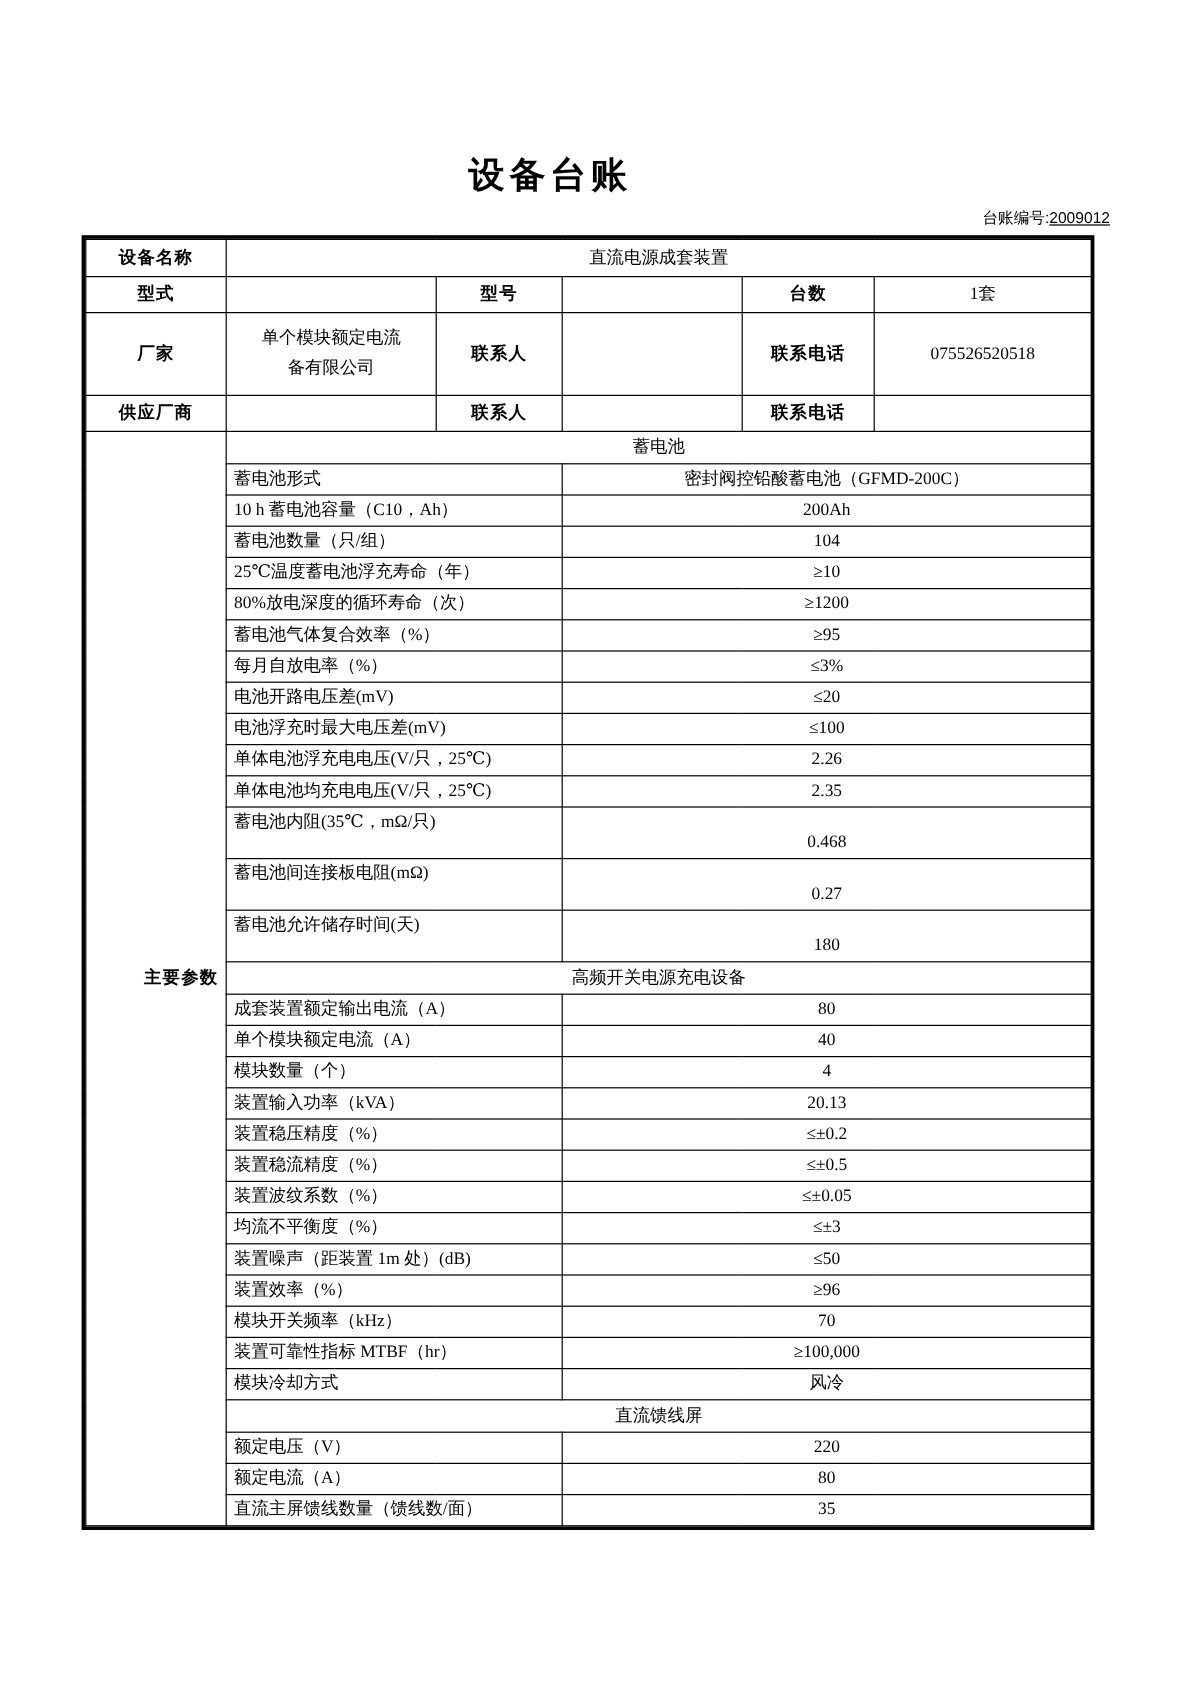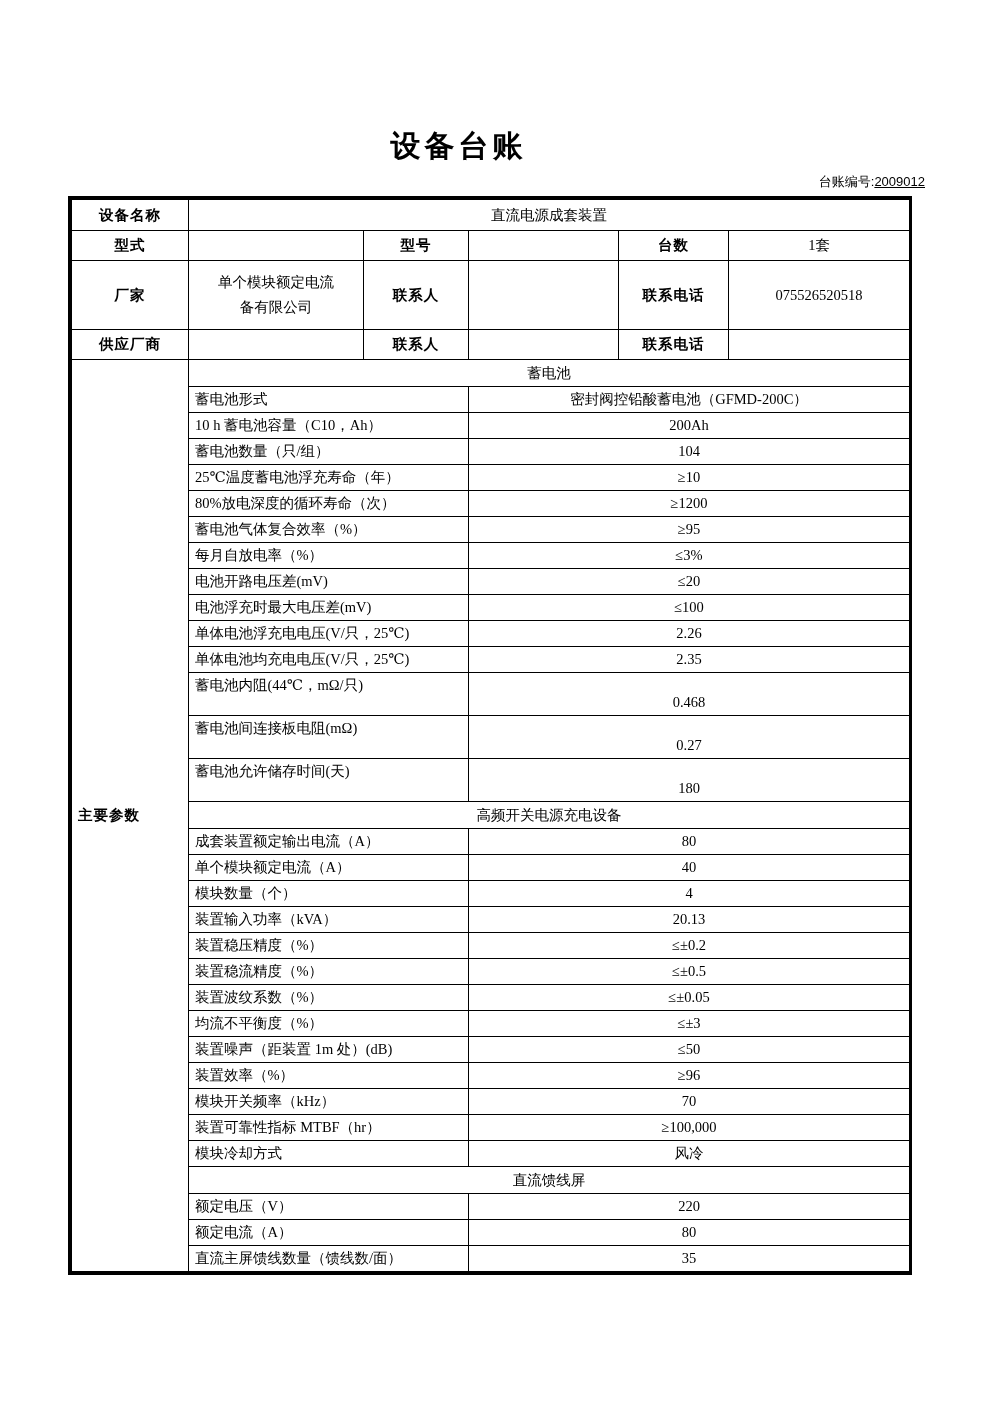--- a/index.html
+++ b/index.html
@@ -80,21 +80,21 @@
     font-size: 15px;
     letter-spacing: 1px;
   }
   td.ctr { text-align: center; }
   td.lft { text-align: left; }
 
   
   td.vlabel {
     font-family: Liberation Sans, sans-serif;
     font-weight: bold;
-    text-align: left;
+    text-align: right;
     vertical-align: middle;
     font-size: 15px;
     letter-spacing: 1px;
   }
 
   
   td.section {
     text-align: center;
     font-size: 14.5px;
   }
@@ -217,21 +217,21 @@
           </tr>
           <tr class="std">
             <td class="lft" colspan="2">单体电池浮充电电压(V/只，25℃)</td>
             <td class="ctr val" colspan="3">2.26</td>
           </tr>
           <tr class="std">
             <td class="lft" colspan="2">单体电池均充电电压(V/只，25℃)</td>
             <td class="ctr val" colspan="3">2.35</td>
           </tr>
           <tr class="tall">
-            <td class="lft" colspan="2">蓄电池内阻(44℃，mΩ/只)</td>
+            <td class="lft" colspan="2">蓄电池内阻(35℃，mΩ/只)</td>
             <td class="ctr val" colspan="3">0.468</td>
           </tr>
           <tr class="tall">
             <td class="lft" colspan="2">蓄电池间连接板电阻(mΩ)</td>
             <td class="ctr val" colspan="3">0.27</td>
           </tr>
           <tr class="tall">
             <td class="lft" colspan="2">蓄电池允许储存时间(天)</td>
             <td class="ctr val" colspan="3">180</td>
           </tr>

